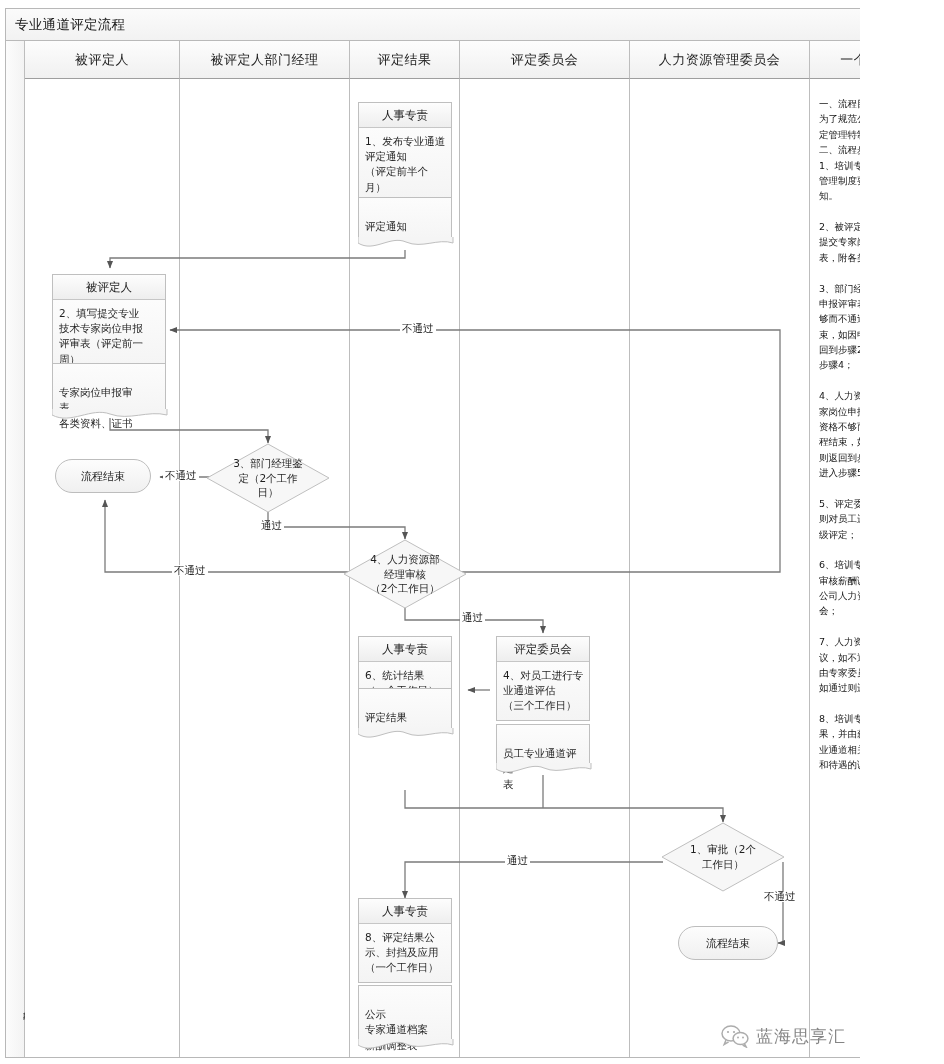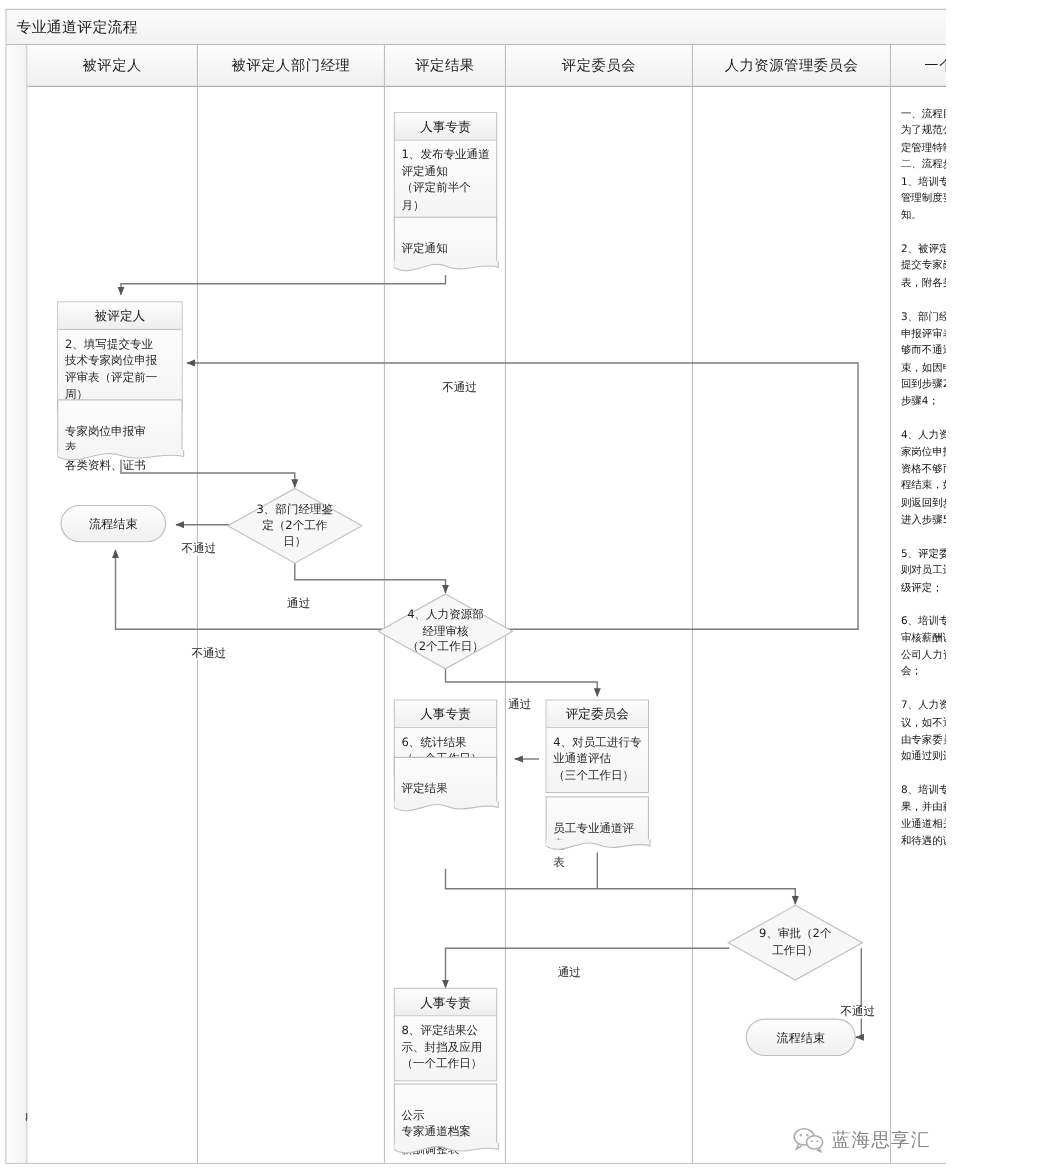--- a/index.html
+++ b/index.html
@@ -113,21 +113,21 @@
     border: 1px solid #bdbdbd; border-radius: 18px;
     background: linear-gradient(to bottom,#fdfdfd,#f0f0f0);
     display: flex; align-items: center; justify-content: center;
     font-size: 11px; color: #1f1f1f;
   }
 
   
   .conn-label {
     position: absolute; z-index: 6;
     background: #fff; padding: 0 2px;
-    font-size: 10.5px; color: #1b1b1b; line-height: 1; margin-top: 24px;
+    font-size: 10.5px; color: #1b1b1b; line-height: 1;
   }
 
   
   #wires { position: absolute; left: 0; top: 0; width: 944px; height: 1064px; z-index: 2; }
 
   
   .desc {
     position: absolute;
     font-size: 9.5px; color: #141414; line-height: 1.62;
     white-space: pre-line; padding: 2px 6px 0 7px;
@@ -301,21 +301,21 @@
     <span>评定结果</span>
     <svg class="wave" width="96" height="16" viewBox="0 0 96 16">
       <path d="M0,0 L0,6 C16,16 32,-2 48,5 C64,12 80,1 95,6 L95,0" fill="#f5f5f5" stroke="#bfbfbf" stroke-width="1"></path>
     </svg>
   </div>
 
   <div class="diamond" style="left:661px;top:822px;width:124px;height:70px;">
     <svg width="124" height="70" viewBox="0 0 124 70">
       <polygon points="62,1 123,35 62,69 1,35" fill="#f7f7f7" stroke="#bfbfbf" stroke-width="1"></polygon>
     </svg>
-    <div class="dtext">9、审批（2个
+    <div class="dtext">1、审批（2个
 工作日）</div>
   </div>
 
   <div class="oval" style="left:678px;top:926px;width:100px;height:34px;">
     <span>流程结束</span>
   </div>
 
   <div class="node" style="left:358px;top:898px;width:94px;">
     <div class="nhead">人事专责</div>
     <div class="nbody">8、评定结果公

